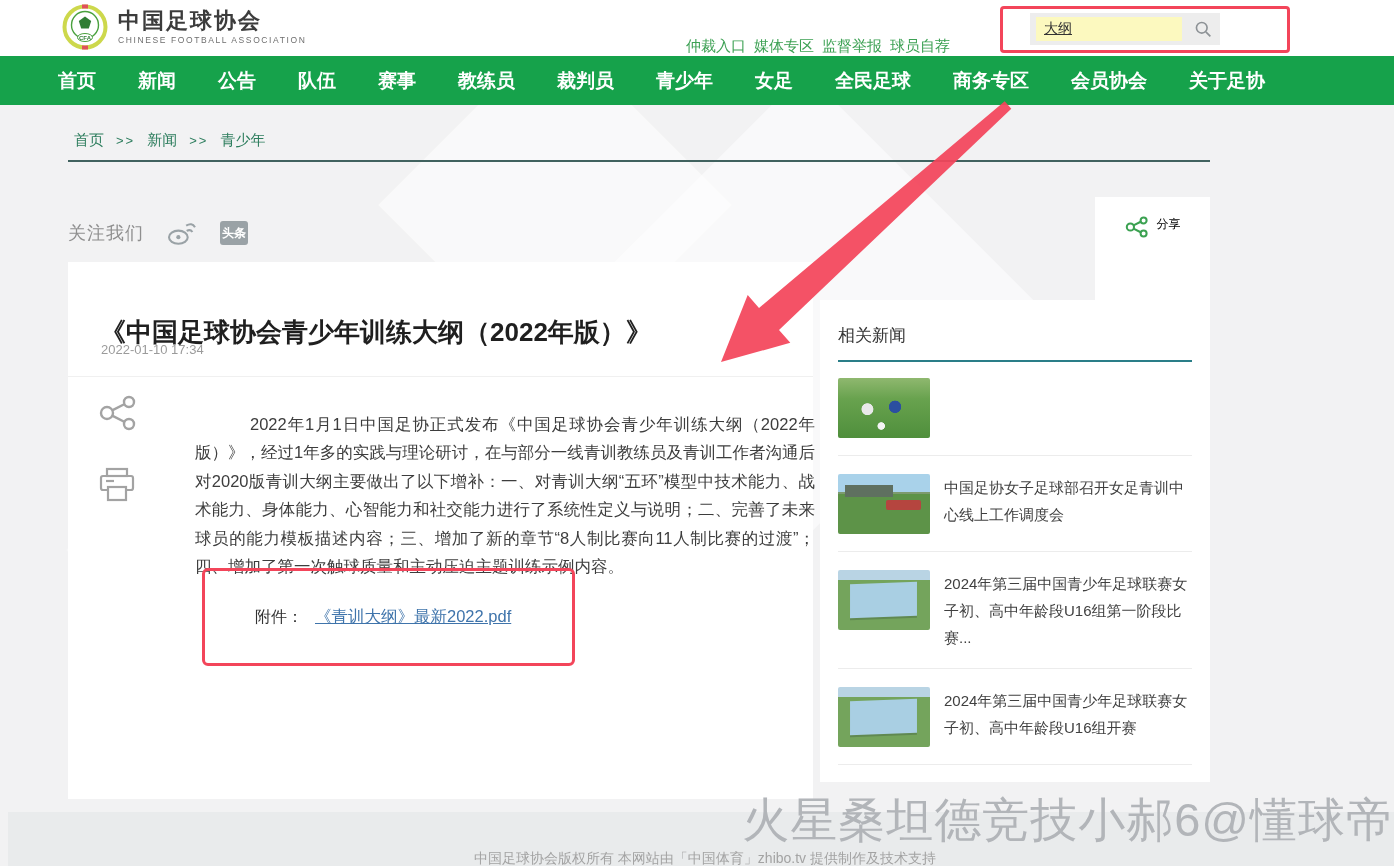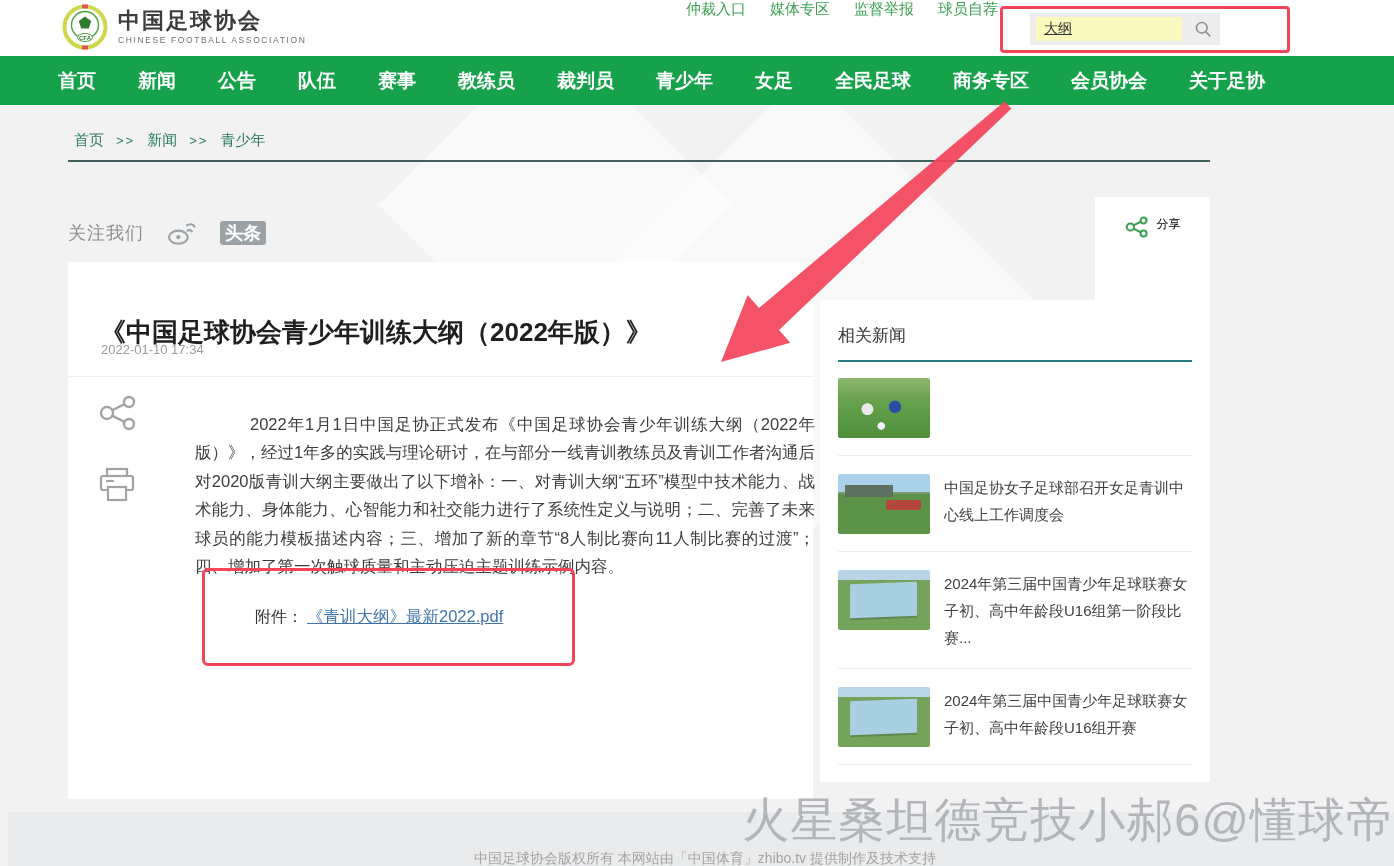--- a/index.html
+++ b/index.html
@@ -12,21 +12,21 @@
   .deco { position:absolute; background:rgba(255,255,255,.55); transform:rotate(45deg); z-index:0; }
   .deco1 { left:430px; top:80px; width:250px; height:250px; }
   .deco2 { left:640px; top:140px; width:330px; height:330px; }
   .deco3 { left:120px; top:420px; width:260px; height:260px; background:rgba(255,255,255,.35); }
 
   
   .header { position:absolute; top:0; left:0; right:0; height:56px; background:#fff; z-index:5; }
   .logo { position:absolute; left:62px; top:4px; display:flex; align-items:center; gap:10px; }
   .logo-title { font-size:22px; font-weight:bold; color:#3c3c3c; letter-spacing:2px; line-height:24px; }
   .logo-sub { font-size:8.5px; color:#6e6e6e; letter-spacing:1.6px; margin-top:2px; }
-  .top-links { position:absolute; left:686px; top:0; height:56px; display:flex; align-items:flex-start; gap:24px; }
+  .top-links { position:absolute; left:686px; top:0; height:56px; display:flex; align-items:flex-end; gap:8px; }
   .top-links a { color:#3da154; font-size:15px; width:60px; text-align:center; }
   .search-box { position:absolute; left:1030px; top:13px; width:190px; height:32px; background:#ededed;
                 display:flex; align-items:center; padding:0 8px 0 6px; }
   .search-input { width:146px; height:24px; border:0; outline:0; background:#fcf9bf; color:#333;
                   font-size:14px; padding:0 8px; font-family:"Liberation Sans",sans-serif;text-decoration:underline; }
   .search-icon { margin-left:12px; }
 
   
   .main-nav { position:absolute; top:56px; left:0; right:0; height:49px; background:#16a24b; z-index:5;
               display:flex; align-items:center; gap:42px; padding-left:58px; }
@@ -34,40 +34,40 @@
 
   
   .breadcrumb { position:absolute; left:74px; top:131px; z-index:2; display:flex; align-items:center; font-size:15px; }
   .breadcrumb a { color:#2e7e5e; }
   .breadcrumb .sep { color:#2e7e5e; margin:0 12px; letter-spacing:2px; font-size:13px; }
   .breadcrumb-line { position:absolute; left:68px; top:160px; width:1142px; border-top:2px solid #41625f; z-index:2; }
 
   
   .follow-row { position:absolute; left:68px; top:220px; z-index:2; display:flex; align-items:center; gap:22px; }
   .follow-label { font-size:18px; color:#8f8f8f; letter-spacing:1px; }
-  .toutiao-badge { width:46px; height:24px; background:#9aa2a6; border-radius:3px; color:#fff;
-                   font-size:18px; font-weight:bold; display:flex; align-items:center; justify-content:center; }
+  .toutiao-badge { width:28px; height:24px; background:#9aa2a6; border-radius:3px; color:#fff;
+                   font-size:12px; font-weight:bold; display:flex; align-items:center; justify-content:center; }
 
   
   .share-chip { position:absolute; left:1095px; top:197px; width:115px; height:103px; background:#fff; z-index:2;
                 display:flex; justify-content:center; align-items:flex-start; gap:8px; padding-top:19px; }
   .share-chip-label { font-size:12px; color:#000000; }
 
   
   .article-card { position:absolute; left:68px; top:262px; width:745px; height:537px; background:#fff; z-index:2; }
   .article-title { position:absolute; left:32px; top:36px; width:680px; font-size:26px; font-weight:bold; color:#1f1f1f; }
   .article-date { position:absolute; left:33px; top:80px; font-size:13px; color:#9b9b9b; }
   .article-divider { position:absolute; left:0; top:114px; width:100%; border-top:1px solid #f0f0f0; }
   .aside-icons { position:absolute; left:30px; top:133px; display:flex; flex-direction:column; gap:36px; }
   .article-body { position:absolute; left:127px; top:131px; width:620px; font-size:16.5px; line-height:28.6px;
                   color:#3d3d3d; text-indent:55px; text-align:justify; }
   .attachment-box { position:absolute; left:202px; top:568px; width:373px; height:98px; z-index:6;
                     border:3px solid #f3455a; border-radius:6px; display:flex; align-items:center; padding-left:50px; }
   .attachment-label { font-size:16px; color:#333; }
-  .attachment-link { font-size:16.5px; color:#3f74ab; text-decoration:underline; margin-left:4px; }
+  .attachment-link { font-size:16.5px; color:#3f74ab; text-decoration:underline; margin-left:12px; }
 
   
   .related-card { position:absolute; left:820px; top:300px; width:390px; height:482px; background:#fff; z-index:2; }
   .related-title { padding:24px 0 0 18px; font-size:17px; color:#333; }
   .related-underline { margin:13px 18px 0 18px; border-top:2px solid #2a7e88; }
   .related-list { padding:16px 18px 0 18px; }
   .related-item { display:flex; gap:14px; padding-bottom:17px; margin-bottom:18px; border-bottom:1px solid #ececec; }
   .thumb { width:92px; height:60px; flex:none; position:relative; overflow:hidden; border-radius:2px; }
   .thumb-0 { background:
       radial-gradient(circle at 32% 52%, #e9e9e9 0 8%, transparent 9%),

